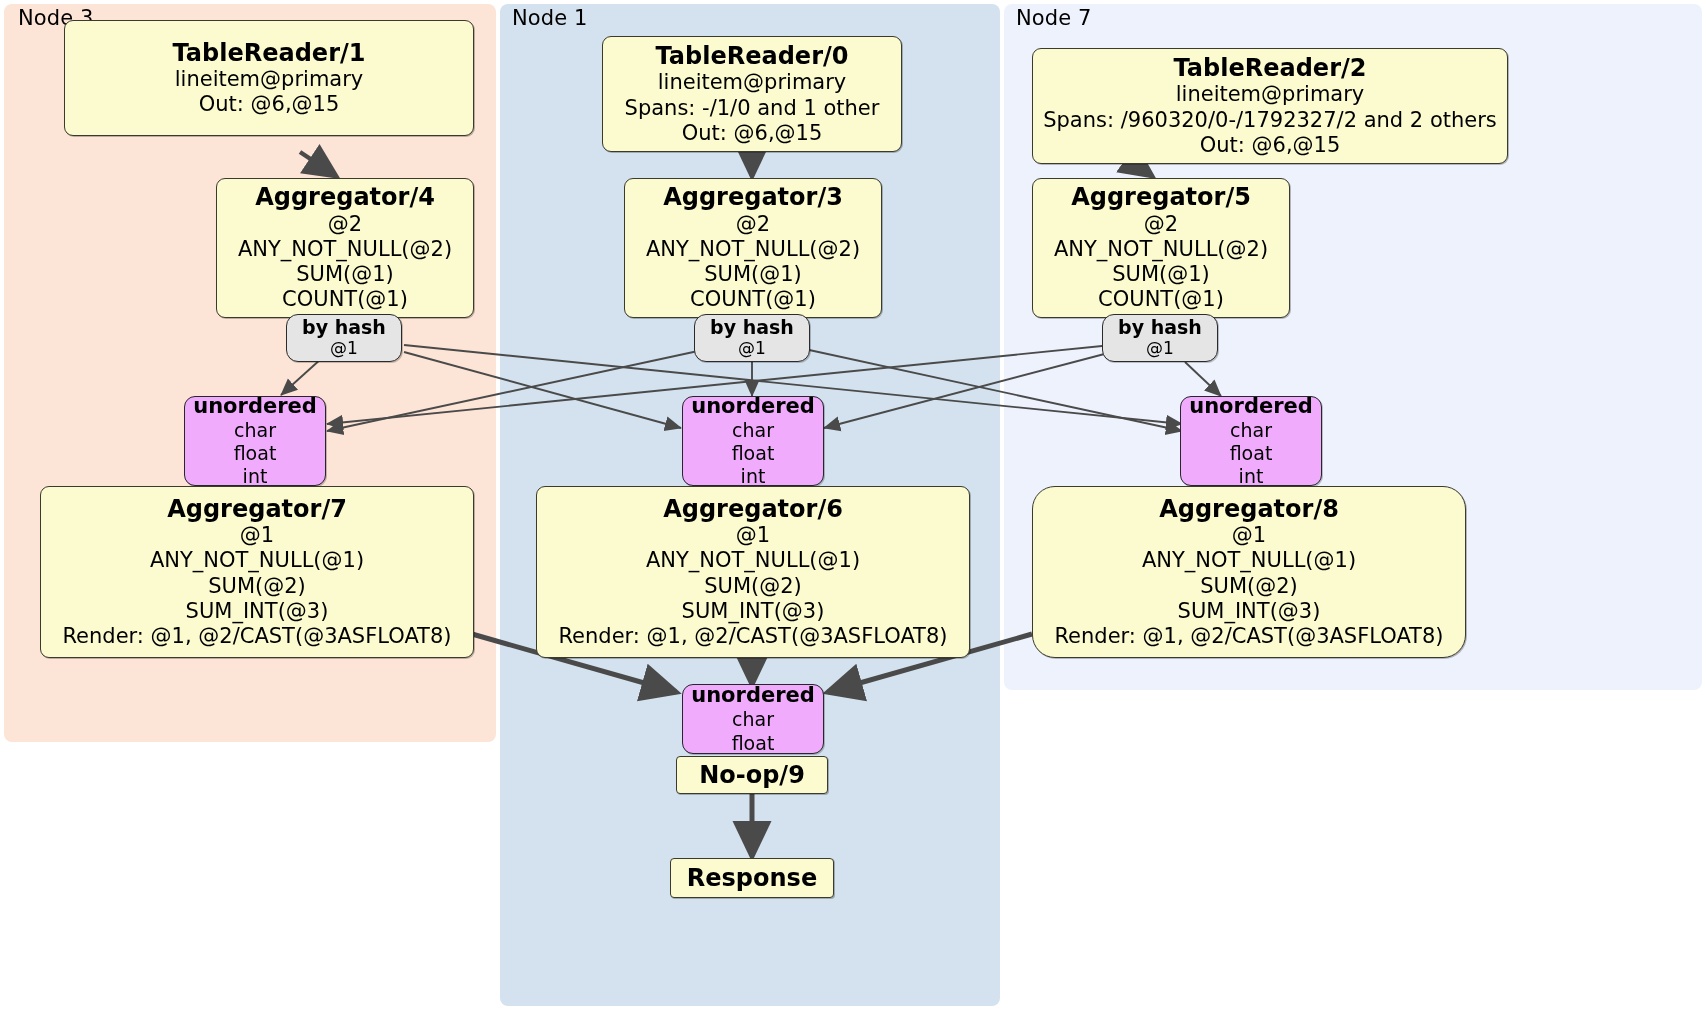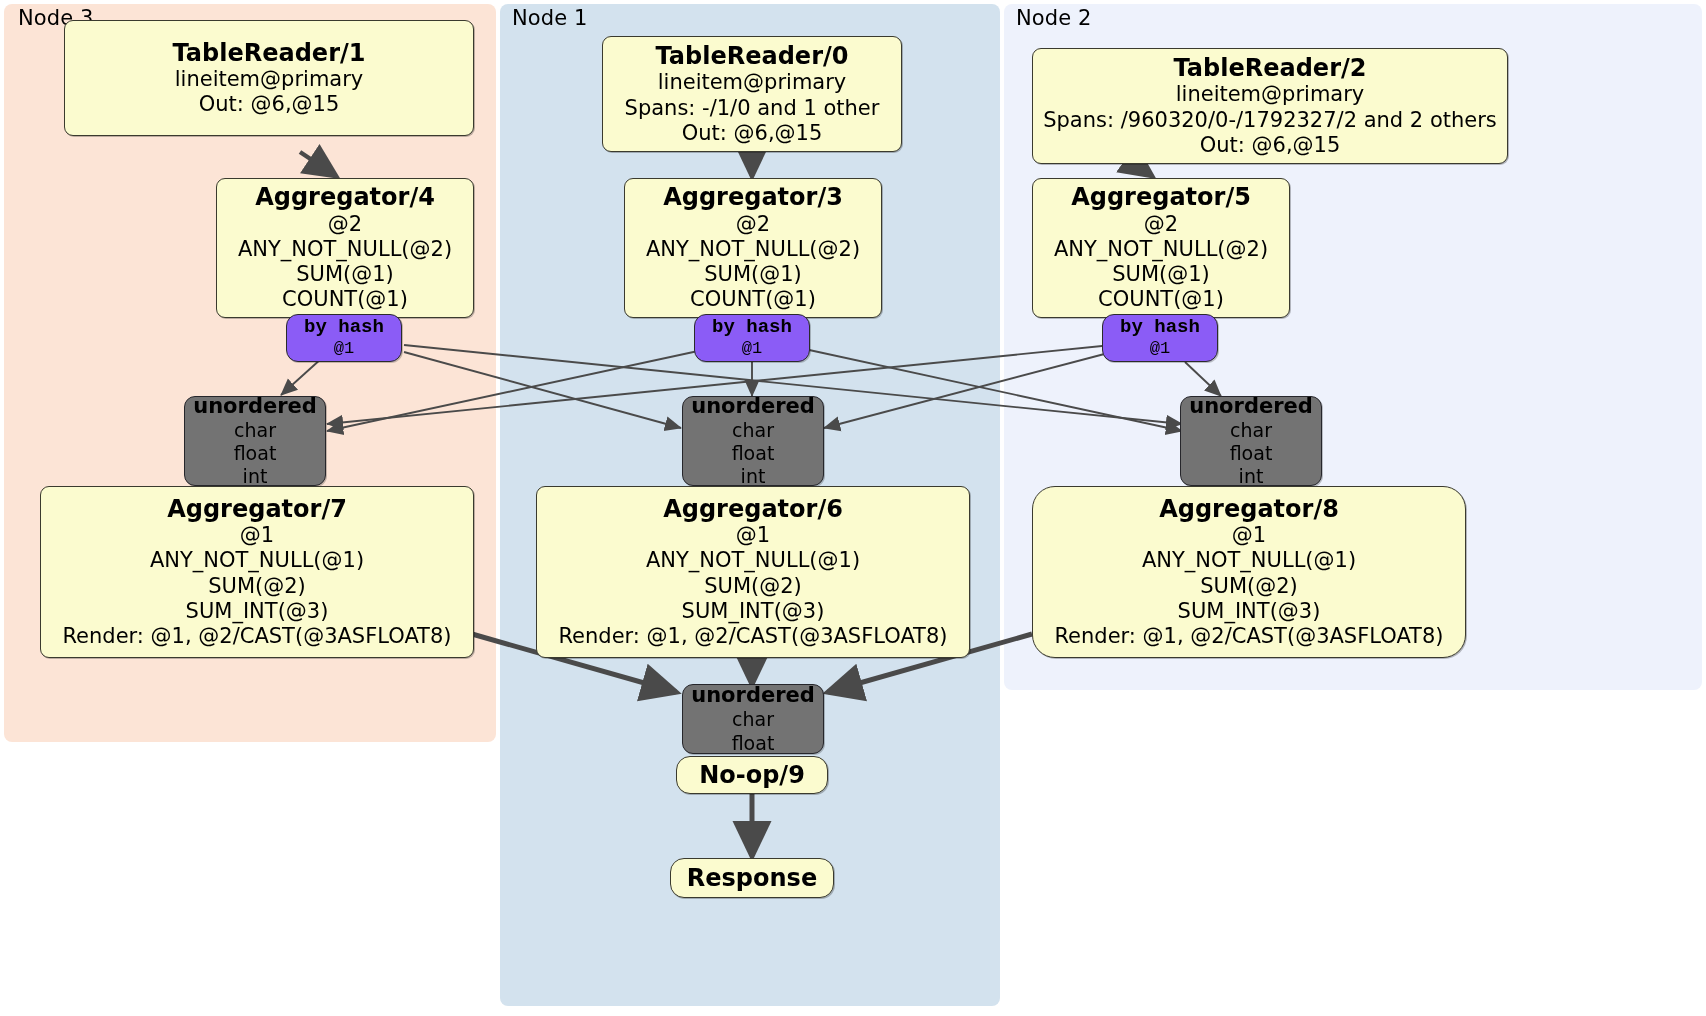--- a/index.html
+++ b/index.html
@@ -15,47 +15,47 @@
 
   
   .box{position:absolute;box-sizing:border-box;display:flex;flex-direction:column;
        align-items:center;justify-content:center;text-align:center;}
 
   .proc{background:#fbfbcf;border:1.6px solid #3a3a2e;border-radius:9px;
         box-shadow:1px 1px 0 rgba(0,0,0,.25);}
   .proc .ttl{font-weight:bold;font-size:24px;line-height:1.18;color:#000;}
   .proc .ln{font-size:21px;line-height:1.2;color:#000;white-space:nowrap;}
 
-  .router{background:#8b5cf6;border:1.6px solid #2b2b2b;border-radius:12px;
-          box-shadow:1px 1px 0 rgba(0,0,0,.22);font-family:Liberation Mono, monospace;}
+  .router{background:#e5e5e5;border:1.6px solid #2b2b2b;border-radius:12px;
+          box-shadow:1px 1px 0 rgba(0,0,0,.22);}
   .router .ttl{font-weight:bold;font-size:19px;line-height:1.15;color:#000;}
   .router .ln{font-size:17px;line-height:1.15;color:#000;}
 
-  .recv{background:#737373;border:1.6px solid #26262b;border-radius:11px;
+  .recv{background:#f0abfc;border:1.6px solid #26262b;border-radius:11px;
         box-shadow:1px 1px 0 rgba(0,0,0,.22);}
   .recv .ttl{font-weight:bold;font-size:21px;line-height:1.2;color:#000;}
   .recv .ln{font-size:19px;line-height:1.22;color:#000;}
 
-  .small-proc{background:#fbfbcf;border:1.6px solid #3a3a2e;border-radius:14px;
+  .small-proc{background:#fbfbcf;border:1.6px solid #3a3a2e;border-radius:4px;
         box-shadow:1px 1px 0 rgba(0,0,0,.25);}
   .small-proc .ttl{font-weight:bold;font-size:24px;color:#000;}
 </style>
 </head>
 <body>
 
 <div id="stage">
 
   <div class="panel" style="left:4px;top:4px;width:492px;height:738px;background:#fce4d6;"></div>
   <div class="panel-label" style="left:18px;top:6px;">Node 3</div>
 
   <div class="panel" style="left:500px;top:4px;width:500px;height:1002px;background:#d3e2ee;"></div>
   <div class="panel-label" style="left:512px;top:6px;">Node 1</div>
 
   <div class="panel" style="left:1004px;top:4px;width:698px;height:686px;background:#eef2fc;"></div>
-  <div class="panel-label" style="left:1016px;top:6px;">Node 2</div>
+  <div class="panel-label" style="left:1016px;top:6px;">Node 7</div>
 
   <svg id="edges" viewBox="0 0 1706 1016">
     <defs>
       <marker id="arrowBig" markerWidth="9" markerHeight="9" refX="7" refY="4.5" orient="auto" markerUnits="strokeWidth">
         <path d="M0,0.6 L8.2,4.5 L0,8.4 z" fill="#4a4a4a"></path>
       </marker>
       <marker id="arrowSm" markerWidth="10" markerHeight="10" refX="8.5" refY="5" orient="auto" markerUnits="strokeWidth">
         <path d="M0,1 L9,5 L0,9 z" fill="#4a4a4a"></path>
       </marker>
     </defs>

